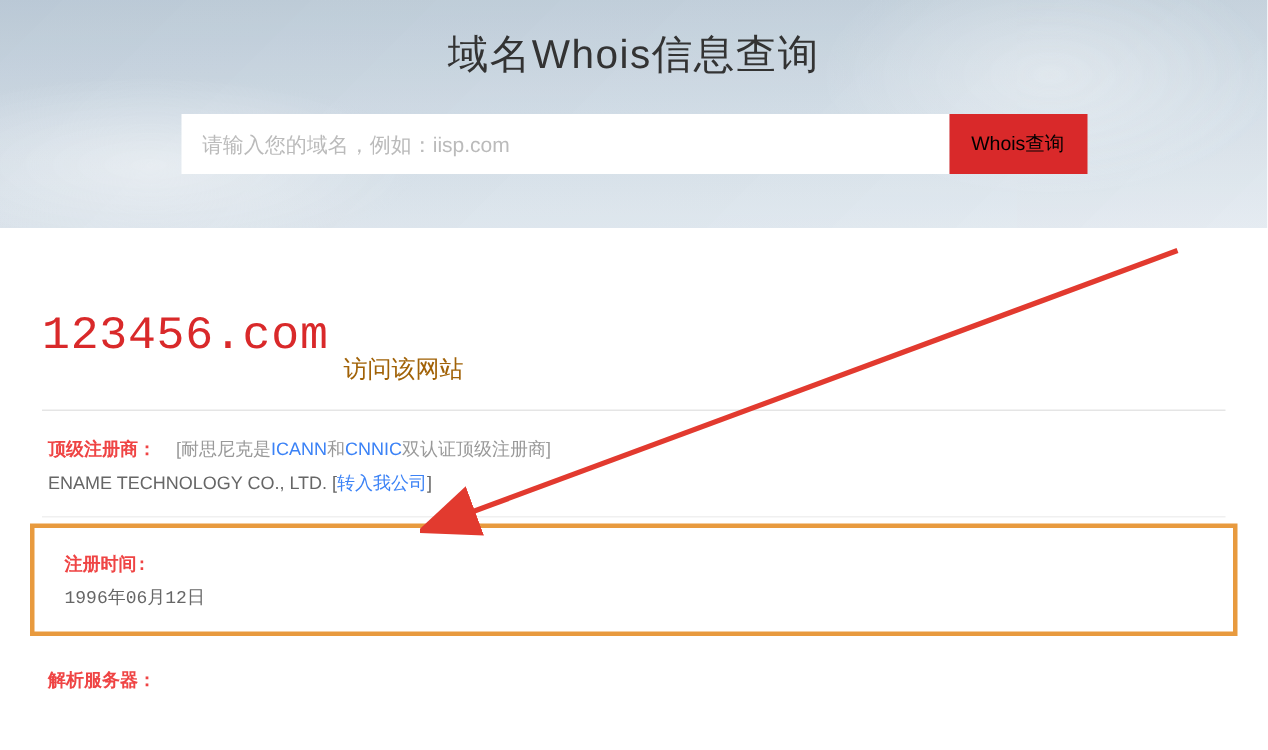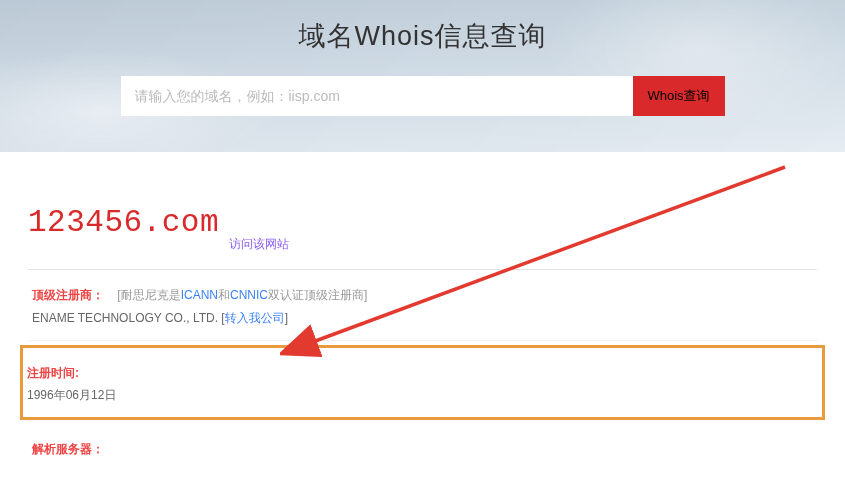--- a/index.html
+++ b/index.html
@@ -74,22 +74,22 @@
       border-bottom: 1px solid #e5e5e5;
       padding-bottom: 16px;
     }
     .domain-name {
       font-family: "Courier New", monospace;
       font-size: 31px;
       color: #d9292a;
       letter-spacing: 0.5px;
     }
     .visit-link {
-      color: #8b5cf6;
-      font-size: 12px;
+      color: #a16207;
+      font-size: 16px;
       text-decoration: none;
       cursor: pointer;
       margin-top: 44px;
     }
     .info-block {
       padding: 14px 4px 10px 4px;
       border-bottom: 1px solid #f0f0f0;
       font-size: 12px;
       color: #666;
       line-height: 1.9;
@@ -105,22 +105,23 @@
       color: #3b82f6;
       cursor: pointer;
     }
     .highlight-box {
       border: 3px solid #e89a3e;
       margin: 4px -8px 4px -8px;
       padding: 0;
     }
     .highlight-box .info-block {
       border-bottom: 1px solid #f0f0f0;
-      padding-left: 4px;
+      padding-left: 20px;
       padding-right: 12px;
+      font-family: Liberation Mono, monospace;
     }
     .highlight-box .info-block:last-child { border-bottom: none; }
     .arrow-svg {
       position: absolute;
       top: 155px;
       left: 280px;
       width: 530px;
       height: 240px;
       pointer-events: none;
     }

